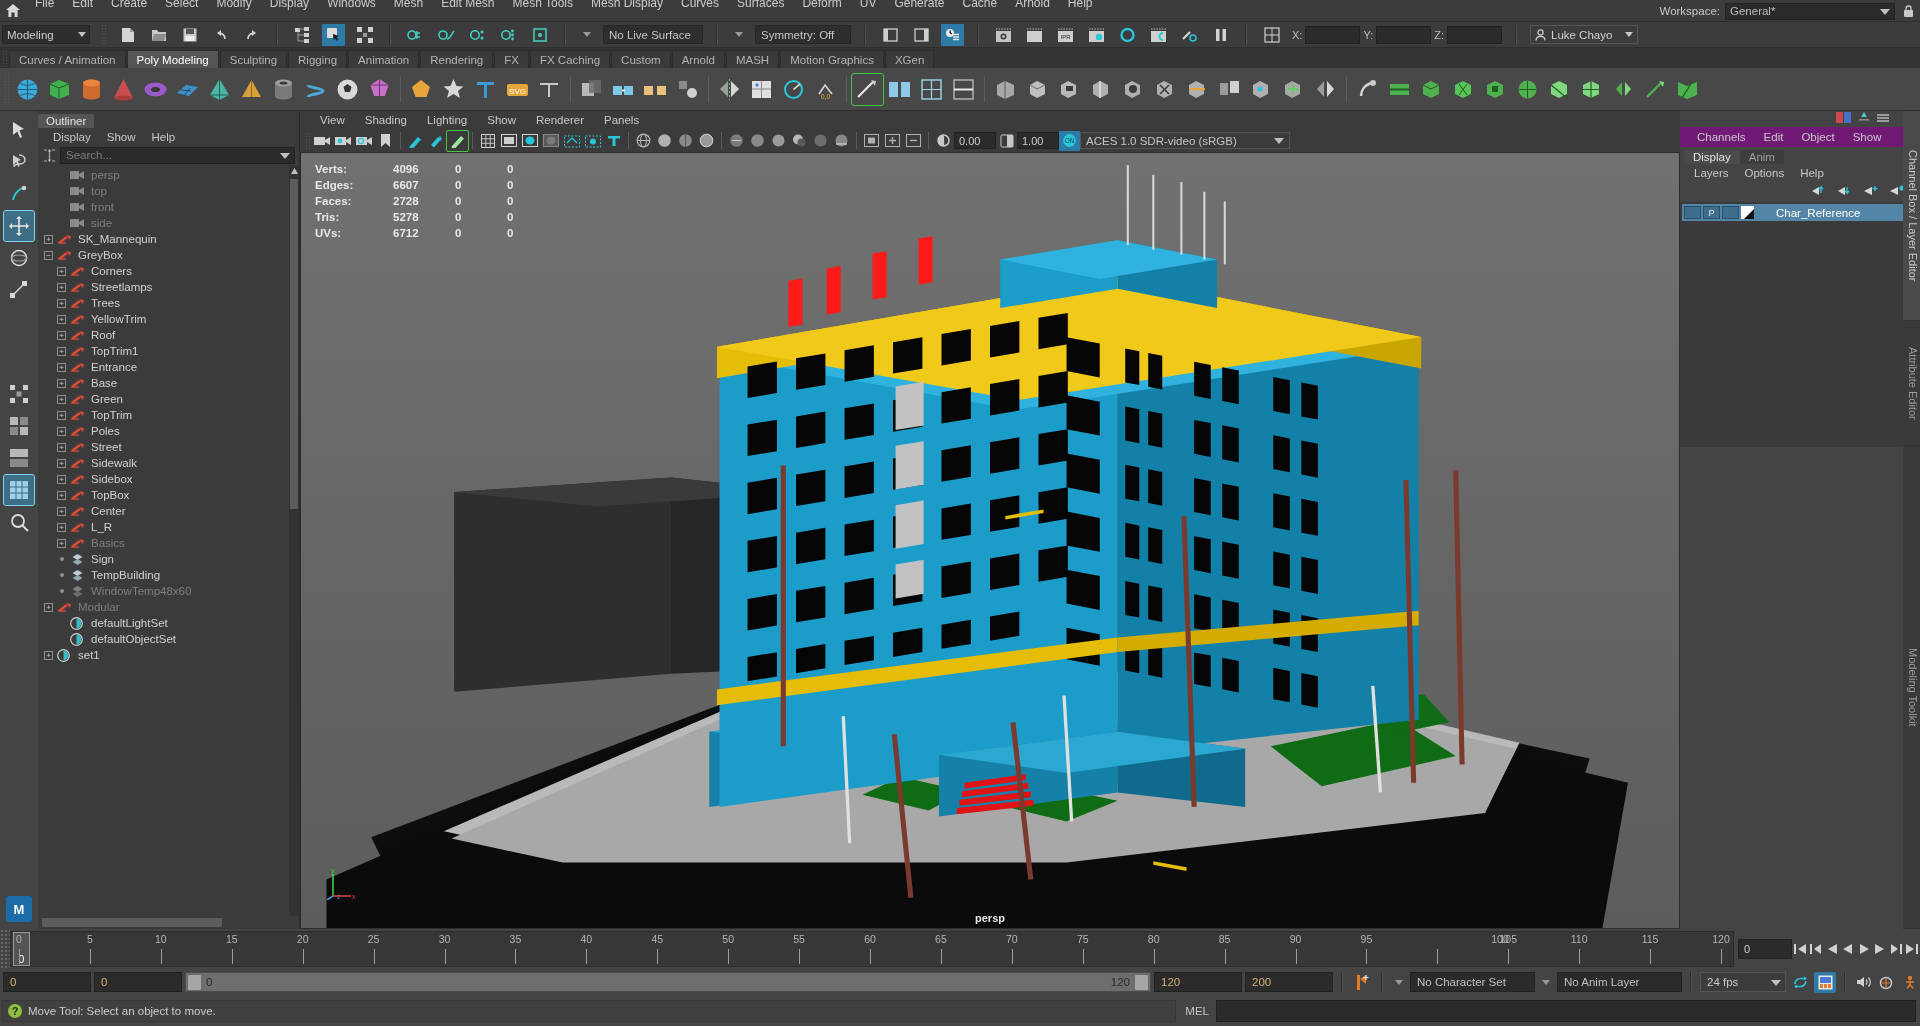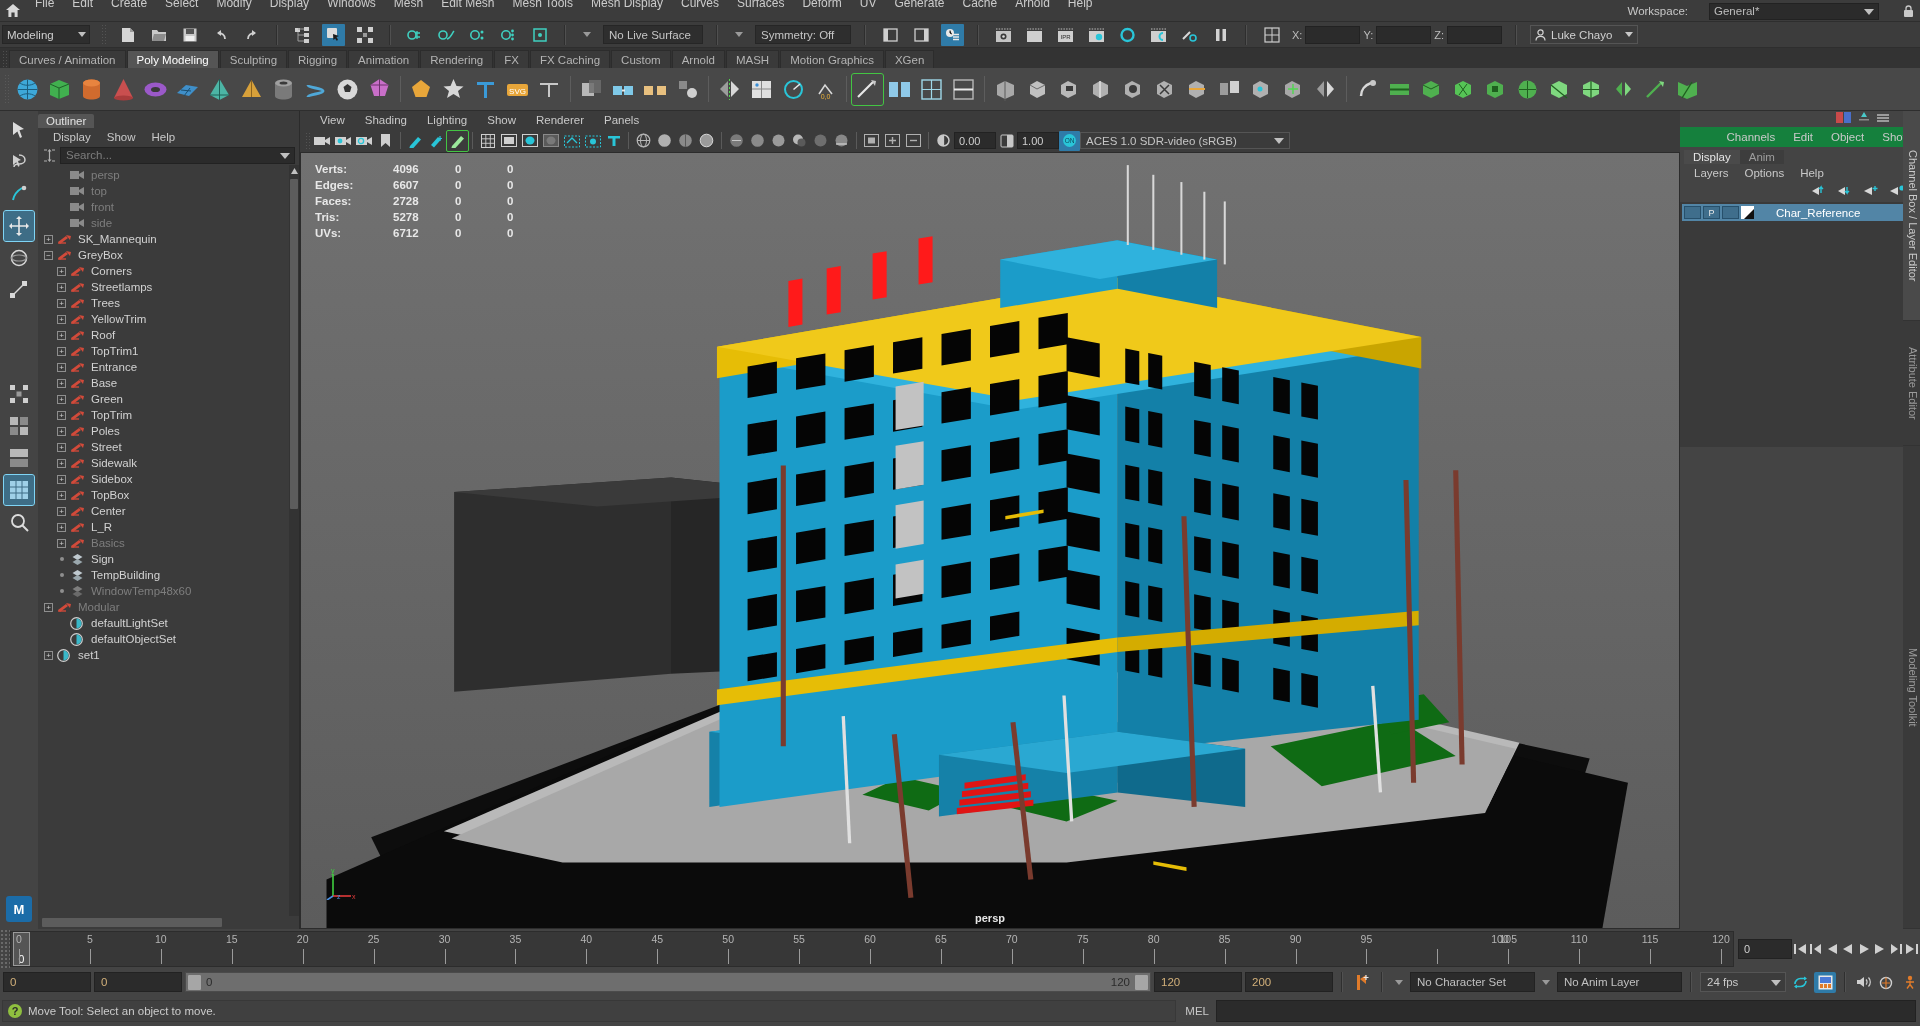--- a/index.html
+++ b/index.html
@@ -10,21 +10,21 @@
     font-size:12px; color:#c8c8c8;
     -webkit-font-smoothing:antialiased;
   }
   .app { width:1920px; height:1026px; position:relative; display:flex; flex-direction:column; background:#444; }
 
   
   .menubar { height:22px; background:#3c3c3c; display:flex; align-items:center; flex:0 0 22px;
              border-bottom:1px solid #2e2e2e; position:relative; }
   .home-icon { width:26px; height:22px; display:flex; align-items:center; justify-content:center; }
   .menubar .mi { padding:0 9px; height:38px; line-height:22px; font-size:12px; color:#cccccc; white-space:nowrap; cursor:default;}
-  .ws-wrap { position:absolute; right:4px; top:0; height:22px; display:flex; align-items:center; gap:21px; }
+  .ws-wrap { position:absolute; right:4px; top:0; height:22px; display:flex; align-items:center; gap:5px; }
   .ws-label { font-size:11.5px; color:#c8c8c8; }
   .ws-combo { width:170px; height:17px; background:#2b2b2b; border:1px solid #222; display:flex;
               align-items:center; padding:0 4px; font-size:11.5px; color:#bdbdbd; position:relative;}
   .ws-combo .arrow { position:absolute; right:4px; top:5px; border-left:5px solid transparent; border-right:5px solid transparent; border-top:6px solid #c0c0c0; }
   .lock-ico { width:16px; height:17px; display:flex; align-items:center; justify-content:center; }
 
   
   .statusline { height:26px; background:#3c3c3c; display:flex; align-items:center; flex:0 0 26px;
                 border-bottom:1px solid #2e2e2e; padding-left:2px; gap:8px; }
   .mode-combo { width:88px; height:19px; background:#2e2e2e; border:1px solid #262626; display:flex; align-items:center;
@@ -110,21 +110,21 @@
   .hud td { padding:2px 0; font-size:11.5px;}
   .hud .lbl { width:78px; }
   .hud .c1 { width:62px; }
   .hud .c2 { width:52px; }
   .vp-label { position:absolute; left:50%; transform:translateX(-50%); bottom:4px; font-size:11px; color:#e6e6e6; font-weight:bold;}
   .axis { position:absolute; left:24px; bottom:28px; width:34px; height:34px;}
 
   
   .rightpanel { width:240px; background:#444; display:flex; flex-direction:column; flex:0 0 240px; position:relative;}
   .rp-toprow { height:16px; display:flex; align-items:center; justify-content:flex-end; padding-right:30px; gap:5px; background:#444;}
-  .rp-menus { height:20px; display:flex; align-items:center; padding-left:8px; background:#15803d;justify-content:flex-end;}
+  .rp-menus { height:20px; display:flex; align-items:center; padding-left:8px; background:#701a75;}
   .rp-menus span{font-size:11.5px;color:#c9c9c9;padding:0 9px;}
   .rp-channelbox { flex:1; background:#4a4a4a; display:flex; align-items:center; justify-content:center; text-align:center;
                    color:#cfcfcf; font-size:11.5px; line-height:15px; padding:0 14px;}
   .rp-layers { height:300px; background:#444; display:flex; flex-direction:column; }
   .lay-tabs { height:17px; display:flex; align-items:flex-end; padding-left:4px;}
   .lay-tab { font-size:11.5px; padding:1px 9px; color:#9c9c9c; background:#3d3d3d;}
   .lay-tab.active { background:#4a4a4a; color:#e5e5e5;}
   .lay-menu { height:18px; display:flex; align-items:center; padding-left:6px;}
   .lay-menu span{font-size:11.5px;color:#c9c9c9;padding:0 8px;}
   .lay-btns { height:20px; display:flex; align-items:center; justify-content:flex-end; padding-right:14px; gap:10px;}

